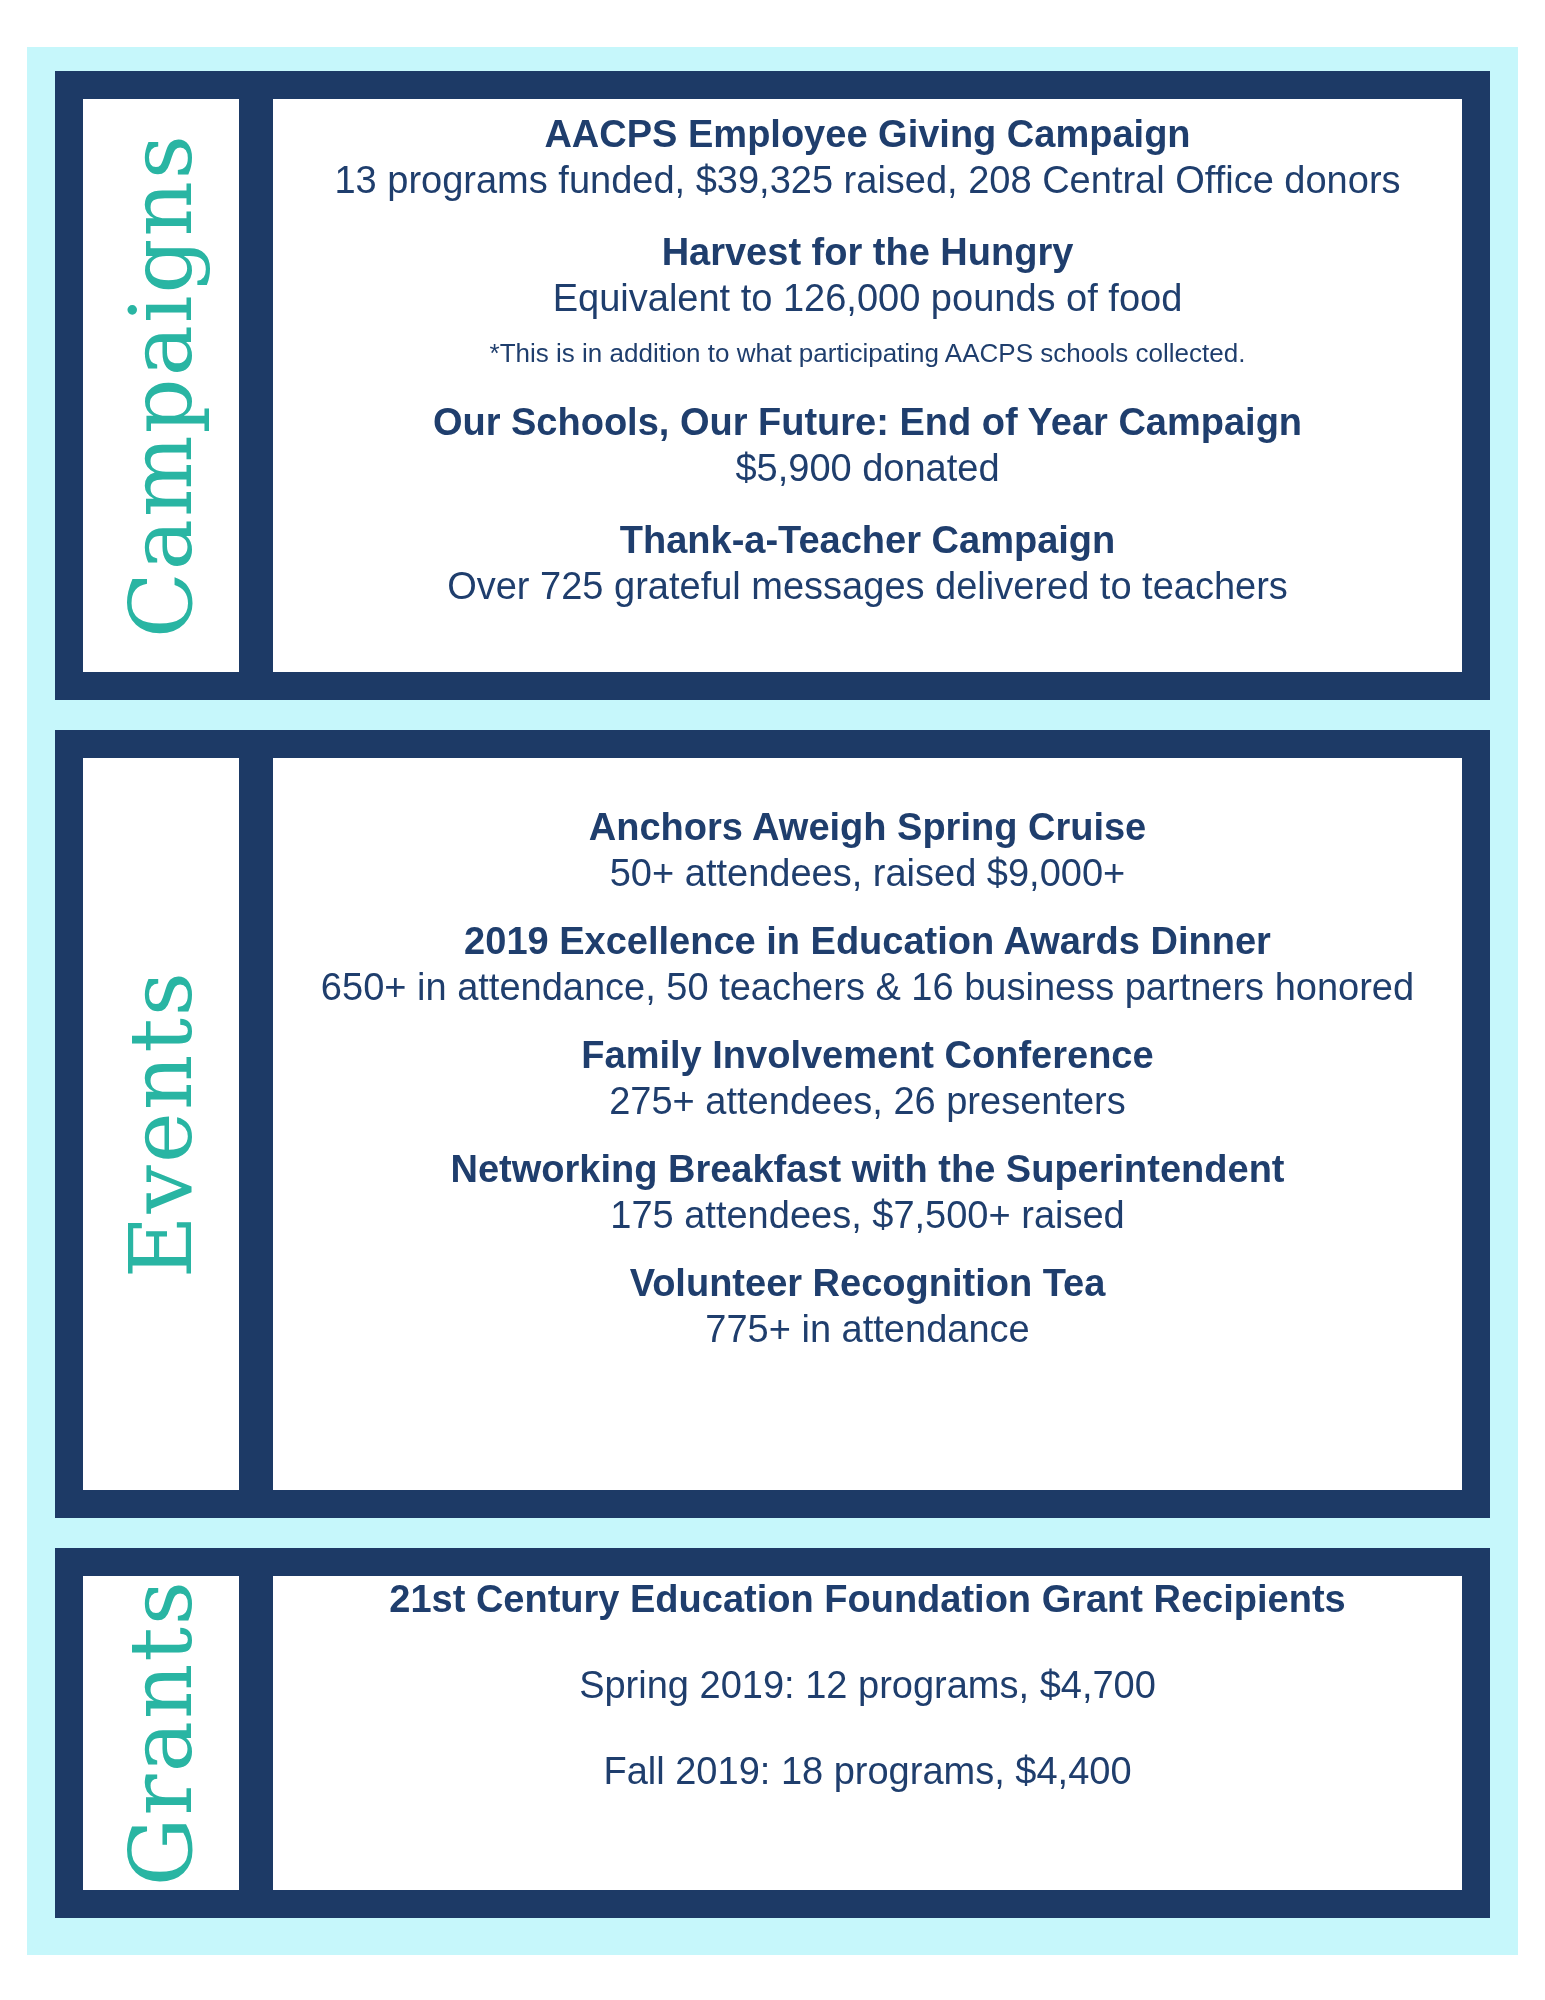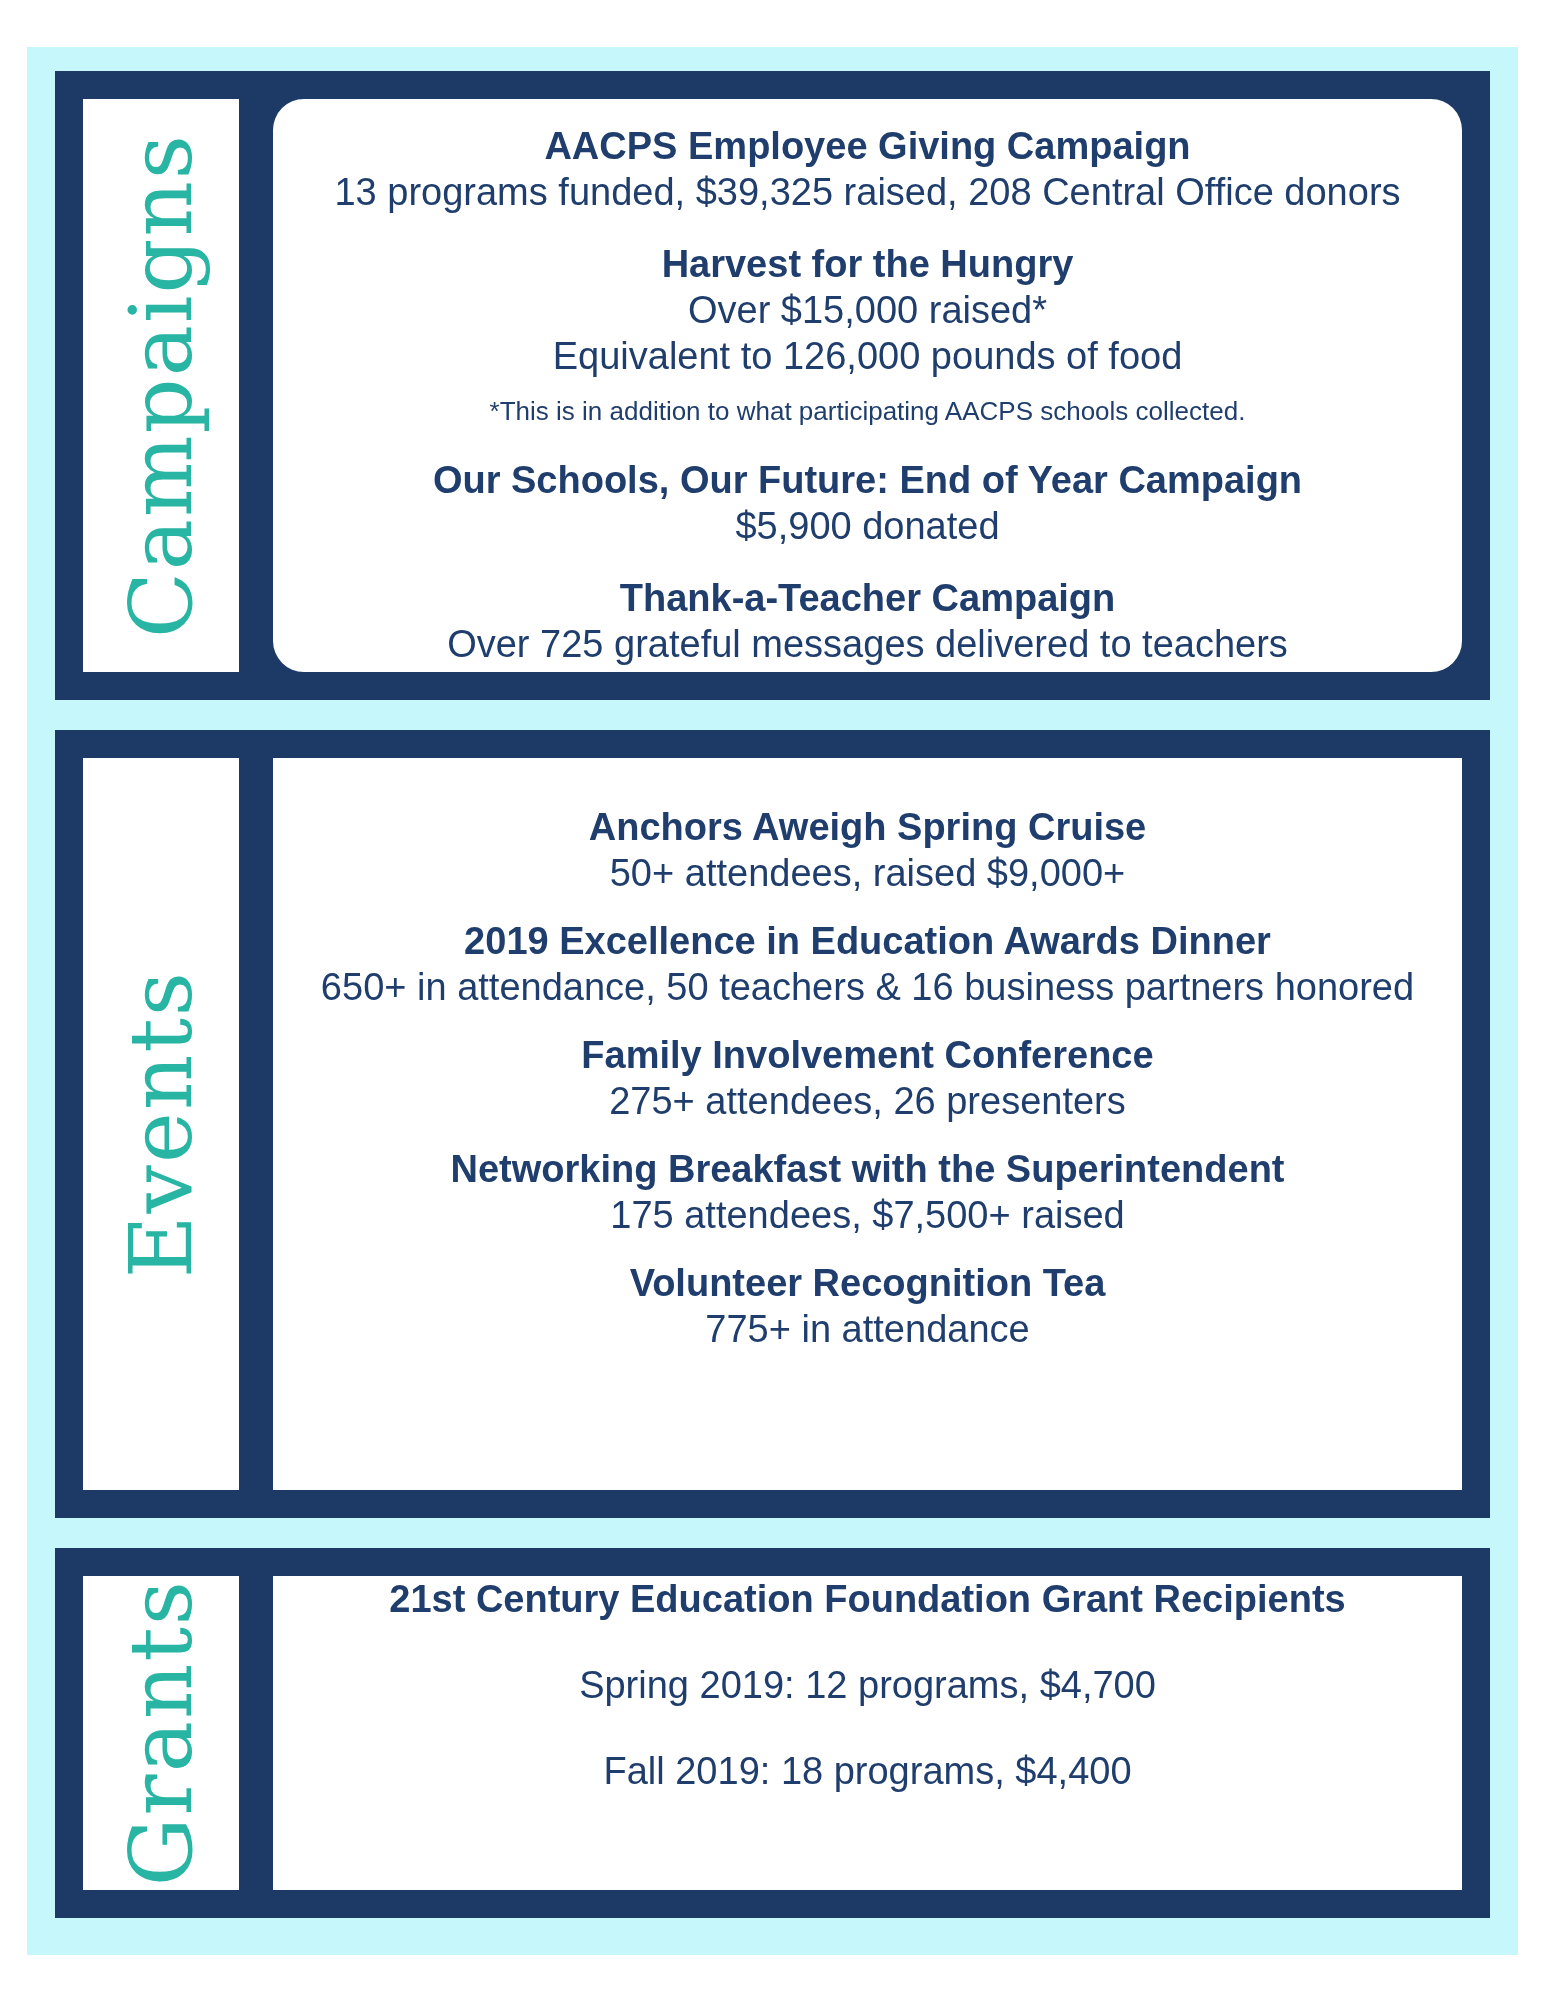--- a/index.html
+++ b/index.html
@@ -54,21 +54,21 @@
     color: var(--teal);
     white-space: nowrap;
   }
   .content {
     background: #ffffff;
     flex: 1 1 auto;
     text-align: center;
     color: var(--text-navy);
     overflow: hidden;
   }
-  .section-0 .content { padding-top: 24px; border-radius: 31px; }
+  .section-0 .content { padding-top: 12px; }
   .section-1 .content { padding-top: 46px; }
   .section-2 .content { }
   .group { margin-bottom: 26px; }
   .section-1 .group { margin-bottom: 22px; }
   .heading, .line {
     font-size: 38px;
     line-height: 46px;
   }
   .heading { font-weight: bold; }
   .section-2 .heading { margin-bottom: 9px; }
@@ -87,21 +87,20 @@
     <div class="label-col">
       <div class="vlabel">Campaigns</div>
     </div>
     <div class="content">
         <div class="group">
           <div class="heading">AACPS Employee Giving Campaign</div>
           <div class="line">13 programs funded, $39,325 raised, 208 Central Office donors</div>
         </div>
         <div class="group">
           <div class="heading">Harvest for the Hungry</div>
-          <div class="line">Over $15,000 raised*</div>
           <div class="line">Equivalent to 126,000 pounds of food</div>
           <div class="footnote">*This is in addition to what participating AACPS schools collected.</div>
         </div>
         <div class="group">
           <div class="heading">Our Schools, Our Future: End of Year Campaign</div>
           <div class="line">$5,900 donated</div>
         </div>
         <div class="group">
           <div class="heading">Thank-a-Teacher Campaign</div>
           <div class="line">Over 725 grateful messages delivered to teachers</div>

